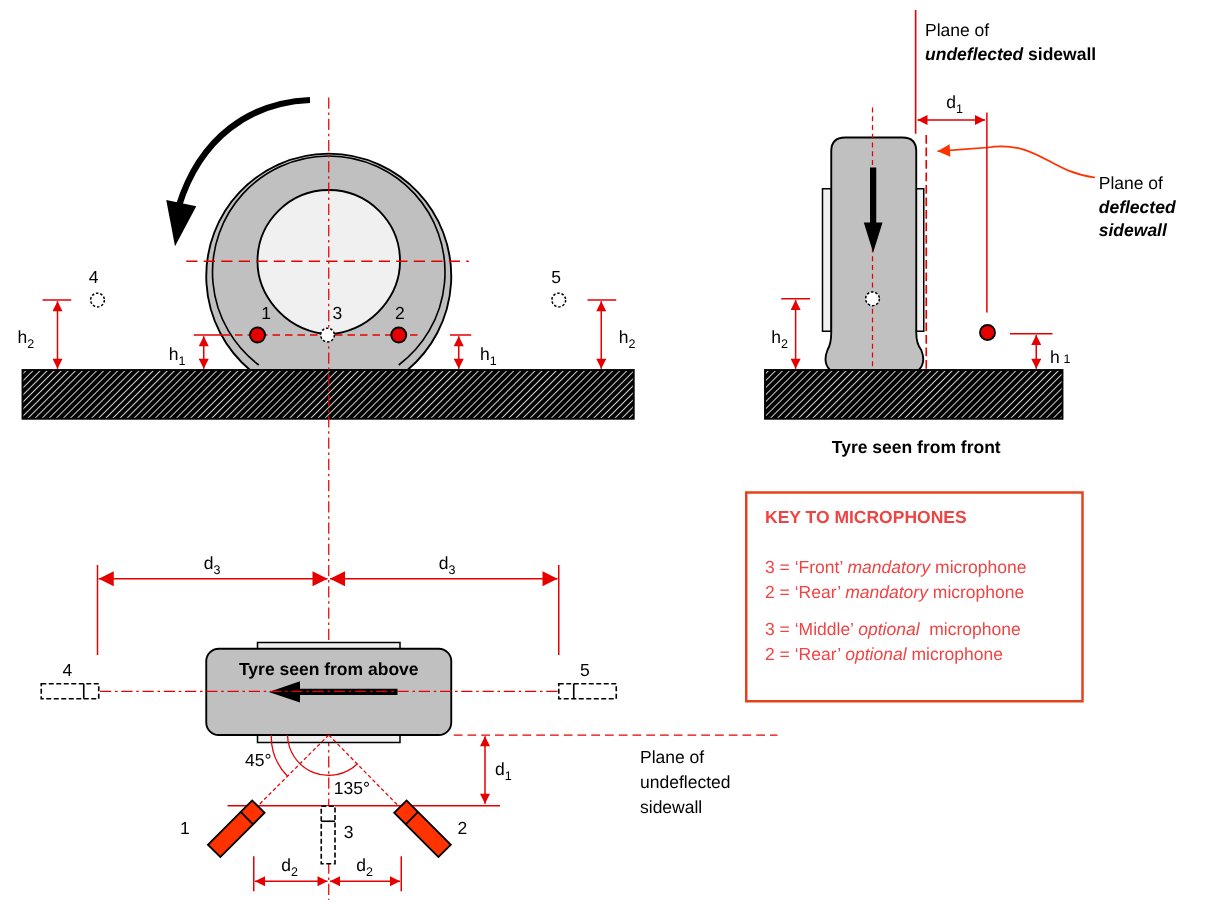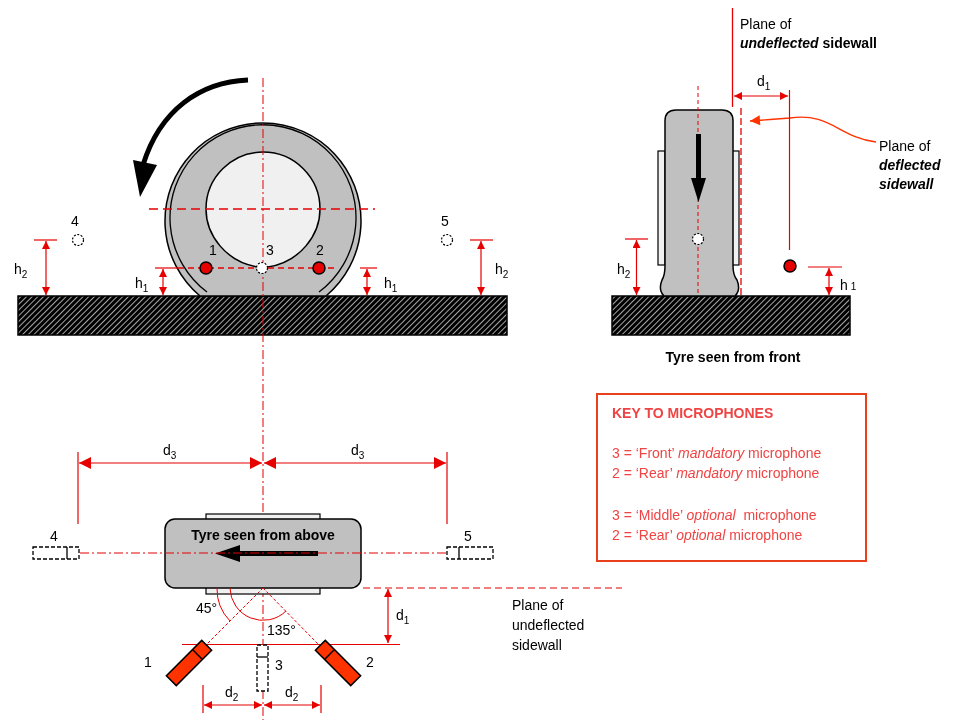--- a/index.html
+++ b/index.html
@@ -7,21 +7,21 @@
          font-family: "Liberation Sans", sans-serif; }
   svg { position: absolute; left: 0; top: 0; }
   .lbl { font-family: "Liberation Sans", sans-serif; font-size: 14px; fill: #000; }
   .lbl-b { font-family: "Liberation Sans", sans-serif; font-size: 14px; font-weight: bold; fill: #000; }
   .lbl-s { font-family: "Liberation Sans", sans-serif; font-size: 10px; fill: #000; }
   .key-box { position: absolute; left: 596px; top: 393px; width: 271px; height: 169px;
              border: 2px solid #e8401c; box-sizing: border-box; background: #fff;
              padding: 8px 0 0 14px; font-size: 14px; line-height: 20px; color: #ef4444; }
   .key-title { font-weight: bold; margin-bottom: 20px; }
   .key-row { white-space: pre; }
-  .key-row.gap { margin-top: 22px; }
+  .key-row.gap { margin-top: 10px; }
   .key-row i { font-style: italic; }
 </style>
 </head>
 <body>
 
 <svg width="965" height="728" viewBox="0 0 965 728">
   <defs>
     <pattern id="hatch" patternUnits="userSpaceOnUse" width="4" height="4" patternTransform="rotate(45)">
       <rect width="4" height="4" fill="#000"></rect>
       <line x1="0" y1="0" x2="0" y2="4" stroke="#fff" stroke-width="1.3"></line>

